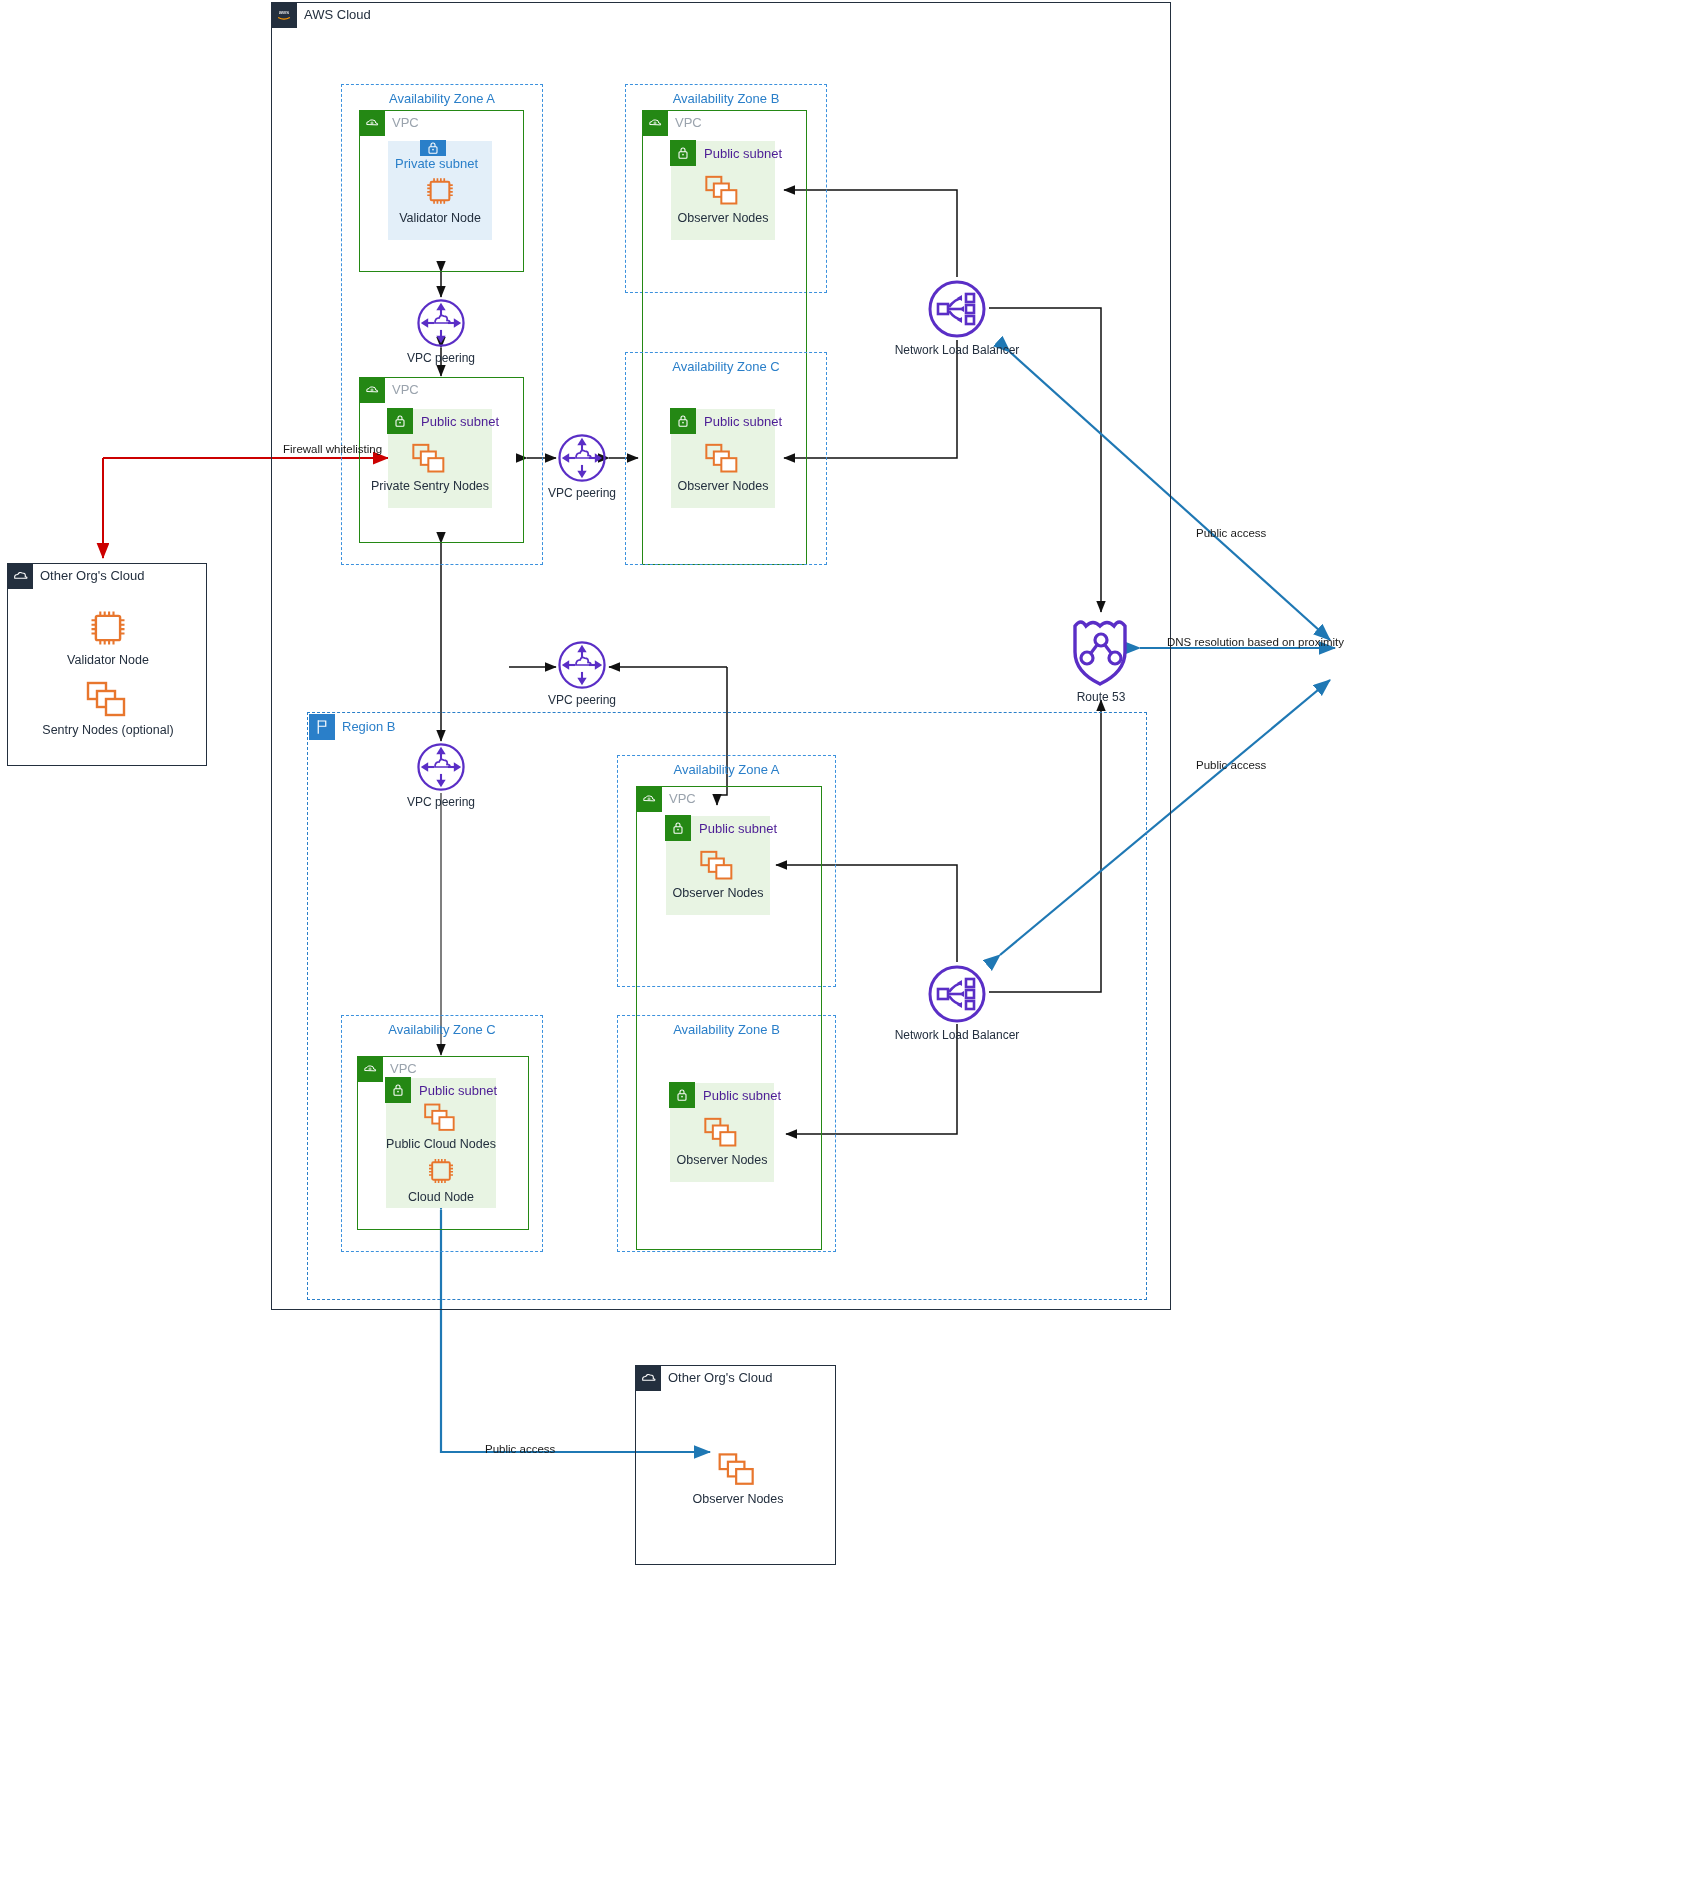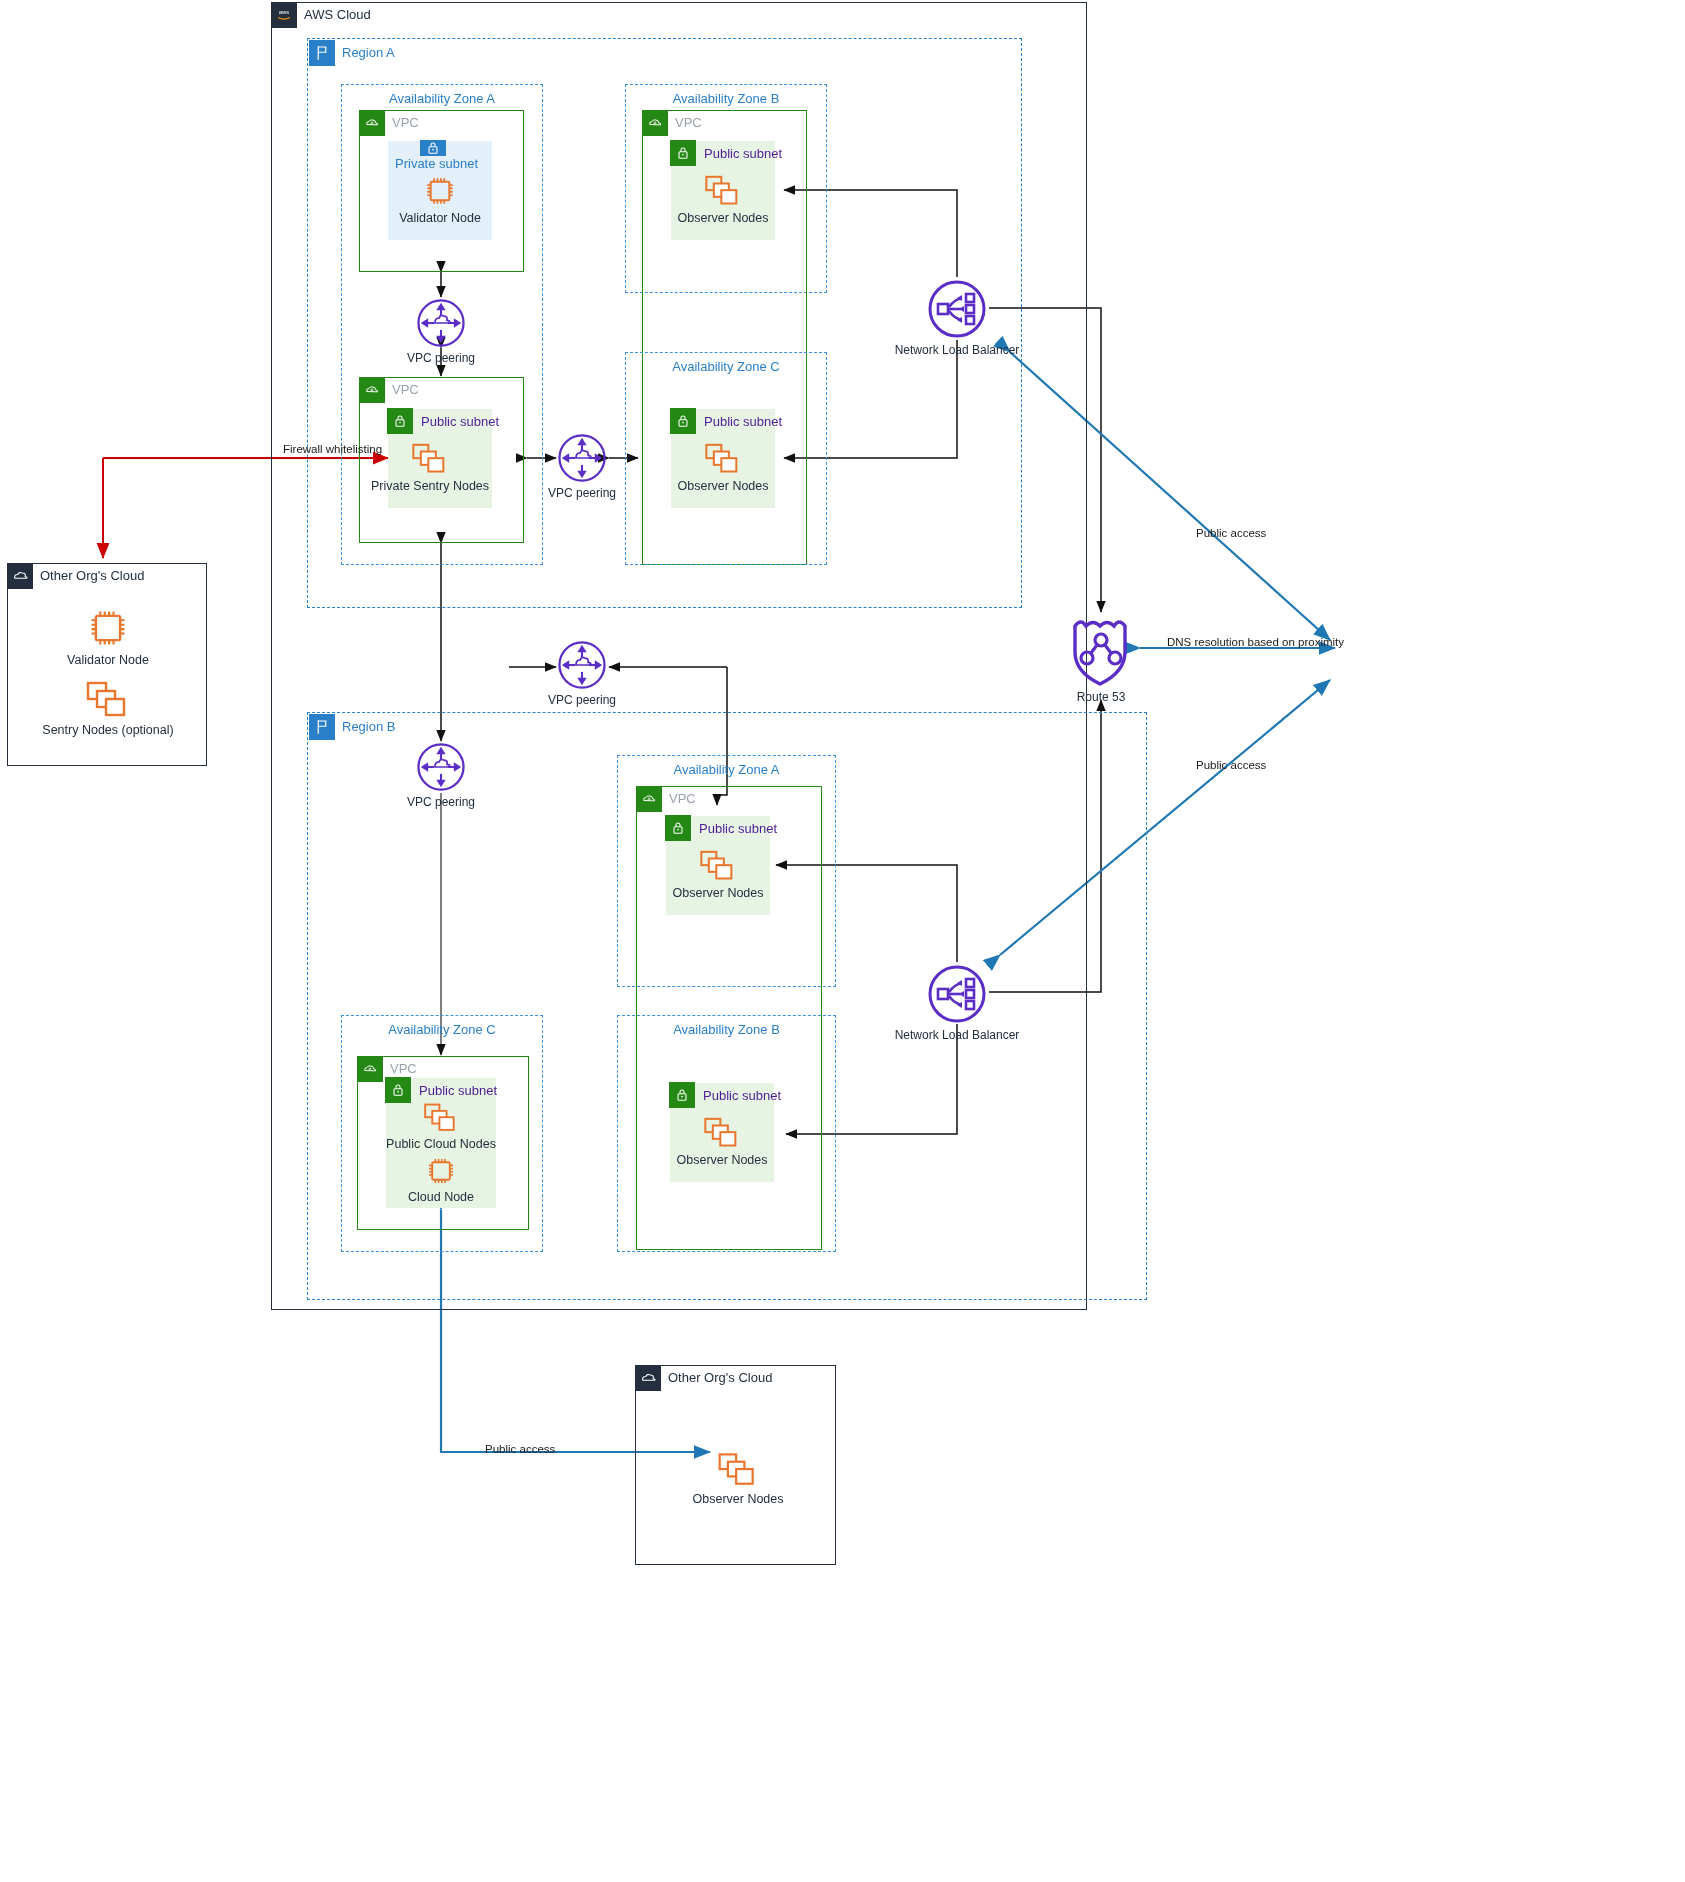--- a/index.html
+++ b/index.html
@@ -113,39 +113,30 @@
     </g>
 
     <g stroke="#1f78b4" stroke-width="2.2" fill="none">
       <line x1="1010" y1="352" x2="1330" y2="640" marker-end="url(#ahBlu)" marker-start="url(#ahBlu)"></line>
       <line x1="1140" y1="648" x2="1335" y2="648" marker-end="url(#ahBlu)" marker-start="url(#ahBlu)"></line>
       <line x1="1000" y1="955" x2="1330" y2="680" marker-end="url(#ahBlu)" marker-start="url(#ahBlu)"></line>
       <path d="M441 1210 L441 1452 L710 1452" marker-start="url(#ahBlu)" marker-end="url(#ahBlu)"></path>
     </g>
   </svg>
 
-  <div class="abs grp-aws" style="left:271px;top:2px;width:816px;height:1308px;">
+  <div class="abs grp-aws" style="left:271px;top:2px;width:900px;height:1308px;">
     <div class="badge aws" style="left:-1px;top:-1px;">
       <svg width="20" height="20" viewBox="0 0 24 24">
           <text x="12" y="11" font-size="7" fill="#fff" text-anchor="middle" font-family="Liberation Sans">aws</text>
           <path d="M5 15 q7 4 14 0" stroke="#ff9900" stroke-width="1.6" fill="none"></path>
         </svg>
     </div>
     <div class="grp-label lbl-dark" style="left:32px;top:-1px;">AWS Cloud</div>
   </div>
 
-  <div class="abs grp-region" style="left:307px;top:38px;width:715px;height:570px;">
-    <div class="badge region" style="left:1px;top:1px;">
-      <svg width="18" height="18" viewBox="0 0 24 24">
-          <path d="M7 3 v18" stroke="#fff" stroke-width="1.6"></path>
-          <path d="M7 4 h10 v7 h-10" stroke="#fff" stroke-width="1.6" fill="none"></path>
-        </svg>
-    </div>
-    <div class="grp-label lbl-blue" style="left:34px;top:1px;">Region A</div>
-  </div>
 
   <div class="abs grp-az" style="left:341px;top:84px;width:202px;height:481px;">
     <div class="az-title">Availability Zone A</div>
   </div>
 
   <div class="abs grp-vpc" style="left:359px;top:110px;width:165px;height:162px;">
     <div class="badge vpc" style="left:-1px;top:-1px;">
       <svg width="18" height="18" viewBox="0 0 24 24">
           <path d="M5 14 q-1-4 3-4 q1-3 5-2 q4 0 4 4 q3 0 2.5 2.5z" fill="none" stroke="#fff" stroke-width="1.3"></path>
           <circle cx="12" cy="12" r="1.4" fill="none" stroke="#fff" stroke-width="1"></circle>

